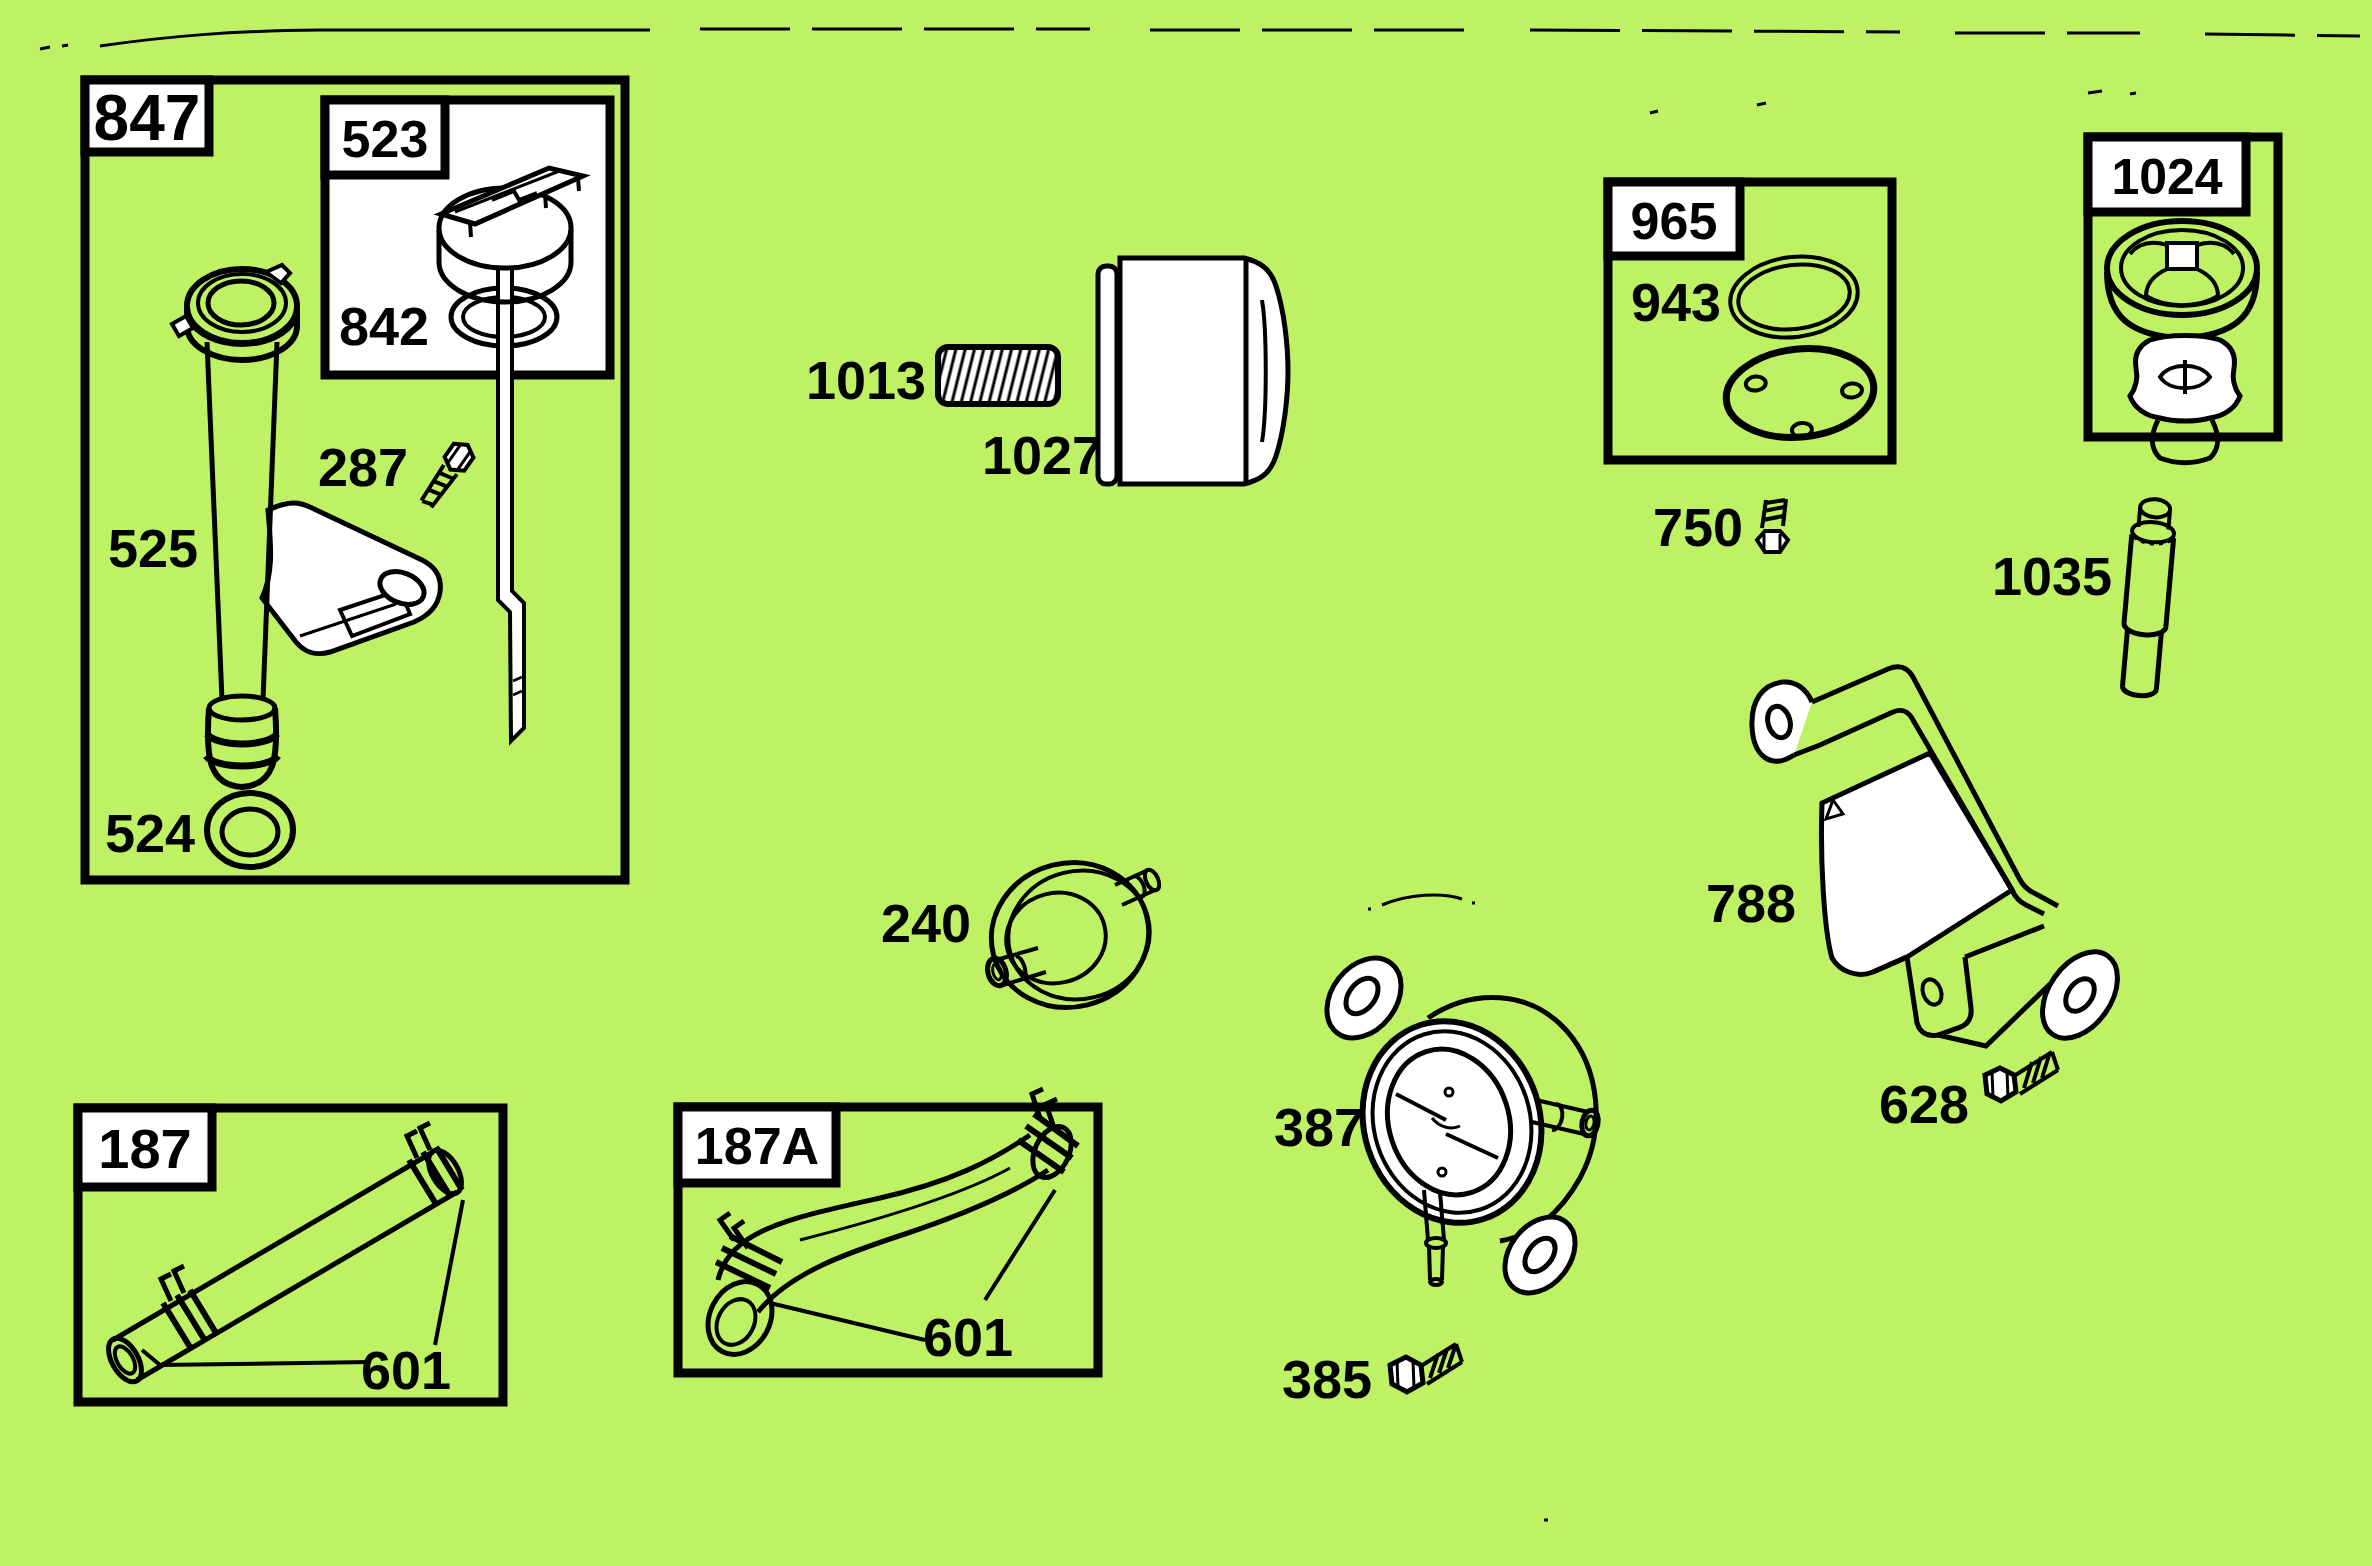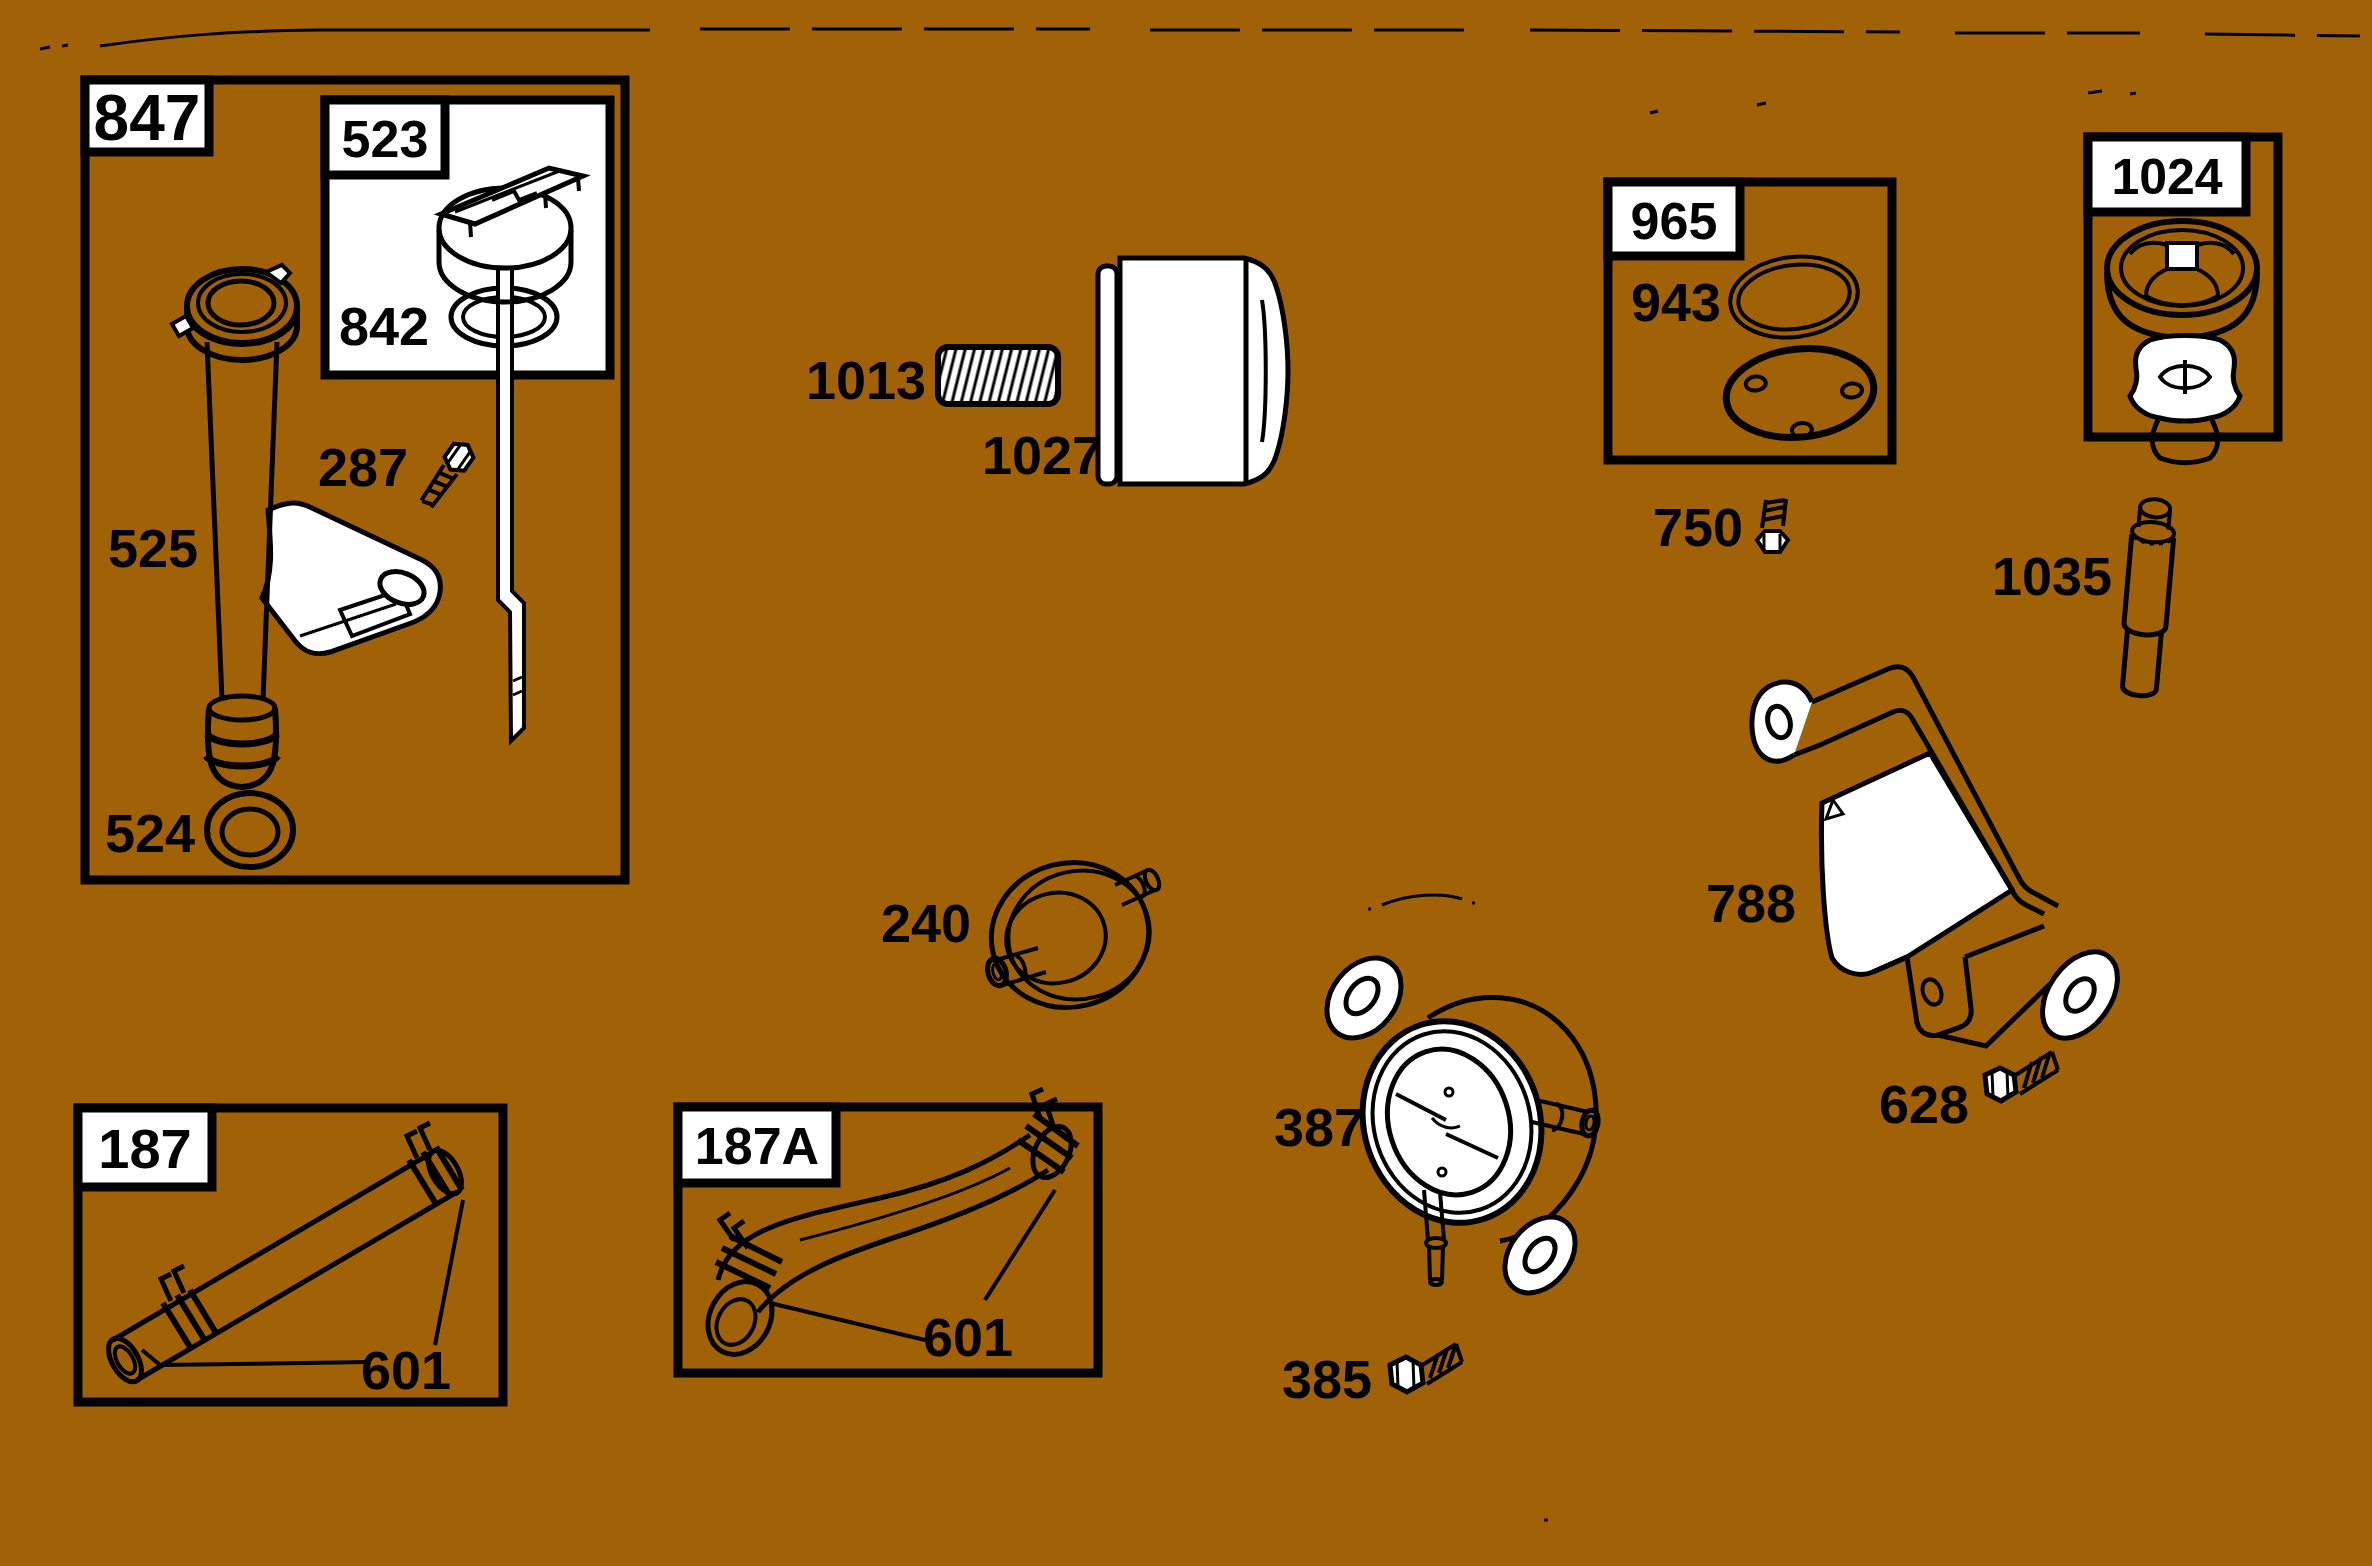--- a/index.html
+++ b/index.html
@@ -1,16 +1,16 @@
 <!DOCTYPE html>
 <html><head>
 <meta charset="utf-8">
 <style>
   html,body{margin:0;padding:0;background:#ffffff;}
-  .sheet{position:relative;width:2372px;height:1566px;background:#a16207;overflow:hidden;}
+  .sheet{position:relative;width:2372px;height:1566px;background:#bef264;overflow:hidden;}
   svg{display:block;}
   text{font-family:"Liberation Sans","DejaVu Sans",sans-serif;font-weight:bold;fill:#000;}
   .t54{font-size:54px;}
   .t64{font-size:64px;}
   .t56{font-size:56px;}
   .t52{font-size:52px;}
   .t50{font-size:50px;}
 </style>
 </head>
 <body>

